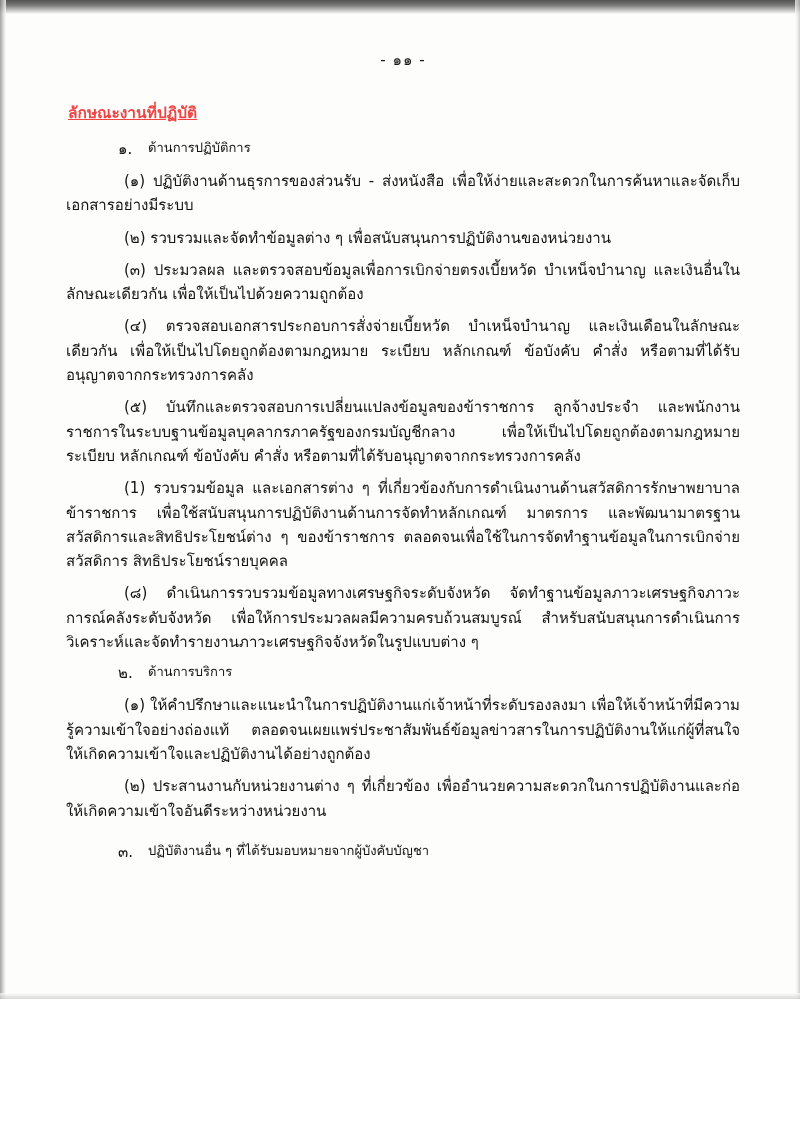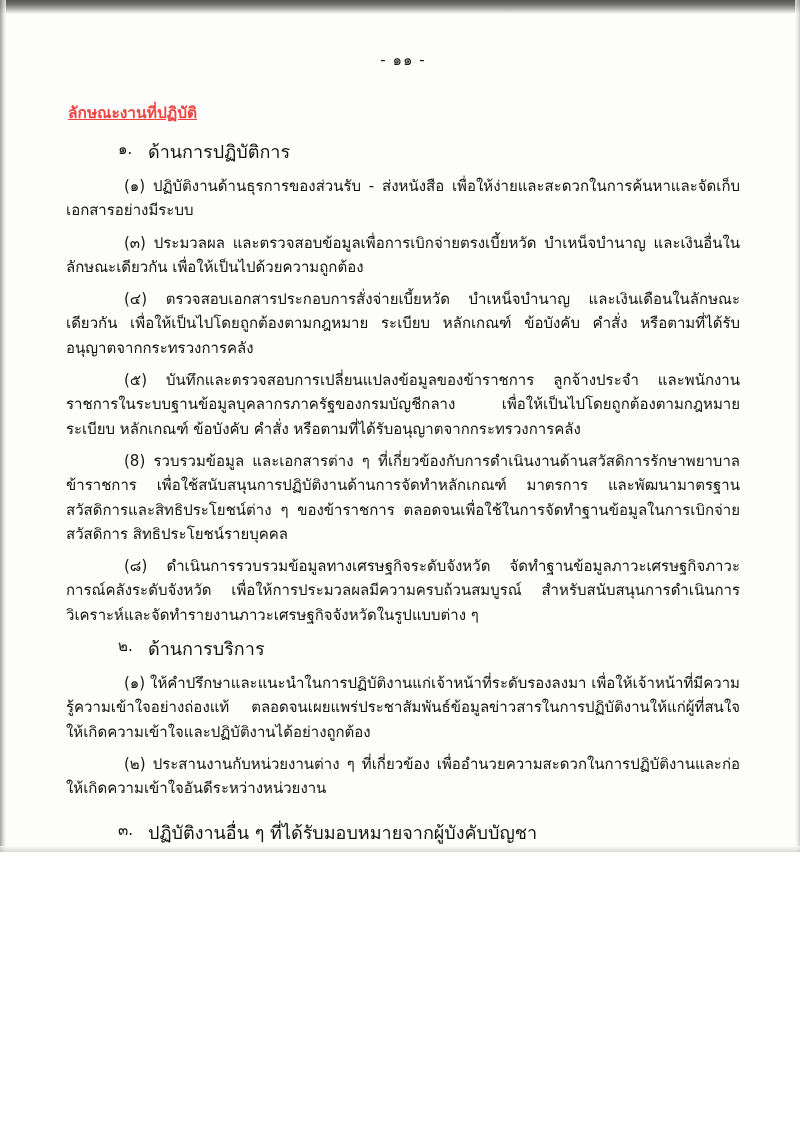--- a/index.html
+++ b/index.html
@@ -3,21 +3,21 @@
 <meta charset="utf-8">
 <style>
   html, body {
     margin: 0;
     padding: 0;
     background: #ffffff;
   }
   .page {
     position: relative;
     width: 800px;
-    height: 852px;
+    height: 999px;
     margin: 0 auto;
     background: #fdfdfc;
     box-sizing: border-box;
     overflow: hidden;
     font-family: "DejaVu Sans", "Liberation Sans", sans-serif;
     color: #121212;
   }
   
   .scan-edge-top {
     position: absolute;
@@ -78,21 +78,21 @@
     align-items: flex-start;
     margin: 0 0 6px 0;
     padding-left: 52px;
   }
   .level1 .num {
     width: 30px;
     flex: 0 0 30px;
     font-size: 15px;
   }
   .level1 .txt {
-    font-size: 18px;
+    font-size: 13px;
   }
 
   
   .level2 {
     font-size: 15px;
     line-height: 1.62;
     margin: 8px 0 1px 0;
     text-indent: 58px;
     text-align: justify;
     text-justify: inter-word;
@@ -118,24 +118,25 @@
 
     <div class="page-number">- ๑๑ -</div>
 
     <div class="section-heading">ลักษณะงานที่ปฏิบัติ</div>
 
     <div class="level1">
       <span class="num">๑.</span>
       <span class="txt">ด้านการปฏิบัติการ</span>
     </div>
     <p class="level2">(๑) ปฏิบัติงานด้านธุรการของส่วนรับ - ส่งหนังสือ เพื่อให้ง่ายและสะดวกในการค้นหาและจัดเก็บเอกสารอย่างมีระบบ</p>
+    <p class="level2">(๒) รวบรวมและจัดทำข้อมูลต่าง ๆ เพื่อสนับสนุนการปฏิบัติงานของหน่วยงาน</p>
     <p class="level2">(๓) ประมวลผล และตรวจสอบข้อมูลเพื่อการเบิกจ่ายตรงเบี้ยหวัด บำเหน็จบำนาญ และเงินอื่นในลักษณะเดียวกัน เพื่อให้เป็นไปด้วยความถูกต้อง</p>
     <p class="level2">(๔) ตรวจสอบเอกสารประกอบการสั่งจ่ายเบี้ยหวัด บำเหน็จบำนาญ และเงินเดือนในลักษณะเดียวกัน เพื่อให้เป็นไปโดยถูกต้องตามกฎหมาย ระเบียบ หลักเกณฑ์ ข้อบังคับ คำสั่ง หรือตามที่ได้รับอนุญาตจากกระทรวงการคลัง</p>
     <p class="level2">(๕) บันทึกและตรวจสอบการเปลี่ยนแปลงข้อมูลของข้าราชการ ลูกจ้างประจำ และพนักงานราชการในระบบฐานข้อมูลบุคลากรภาครัฐของกรมบัญชีกลาง เพื่อให้เป็นไปโดยถูกต้องตามกฎหมาย ระเบียบ หลักเกณฑ์ ข้อบังคับ คำสั่ง หรือตามที่ได้รับอนุญาตจากกระทรวงการคลัง</p>
-    <p class="level2">(8) รวบรวมข้อมูล และเอกสารต่าง ๆ ที่เกี่ยวข้องกับการดำเนินงานด้านสวัสดิการรักษาพยาบาลข้าราชการ เพื่อใช้สนับสนุนการปฏิบัติงานด้านการจัดทำหลักเกณฑ์ มาตรการ และพัฒนามาตรฐานสวัสดิการและสิทธิประโยชน์ต่าง ๆ ของข้าราชการ ตลอดจนเพื่อใช้ในการจัดทำฐานข้อมูลในการเบิกจ่ายสวัสดิการ สิทธิประโยชน์รายบุคคล</p>
+    <p class="level2">(1) รวบรวมข้อมูล และเอกสารต่าง ๆ ที่เกี่ยวข้องกับการดำเนินงานด้านสวัสดิการรักษาพยาบาลข้าราชการ เพื่อใช้สนับสนุนการปฏิบัติงานด้านการจัดทำหลักเกณฑ์ มาตรการ และพัฒนามาตรฐานสวัสดิการและสิทธิประโยชน์ต่าง ๆ ของข้าราชการ ตลอดจนเพื่อใช้ในการจัดทำฐานข้อมูลในการเบิกจ่ายสวัสดิการ สิทธิประโยชน์รายบุคคล</p>
     <p class="level2">(๘) ดำเนินการรวบรวมข้อมูลทางเศรษฐกิจระดับจังหวัด จัดทำฐานข้อมูลภาวะเศรษฐกิจภาวะการณ์คลังระดับจังหวัด เพื่อให้การประมวลผลมีความครบถ้วนสมบูรณ์ สำหรับสนับสนุนการดำเนินการวิเคราะห์และจัดทำรายงานภาวะเศรษฐกิจจังหวัดในรูปแบบต่าง ๆ</p>
 
     <div class="block-gap"></div>
 
     <div class="level1">
       <span class="num">๒.</span>
       <span class="txt">ด้านการบริการ</span>
     </div>
     <p class="level2">(๑) ให้คำปรึกษาและแนะนำในการปฏิบัติงานแก่เจ้าหน้าที่ระดับรองลงมา เพื่อให้เจ้าหน้าที่มีความรู้ความเข้าใจอย่างถ่องแท้ ตลอดจนเผยแพร่ประชาสัมพันธ์ข้อมูลข่าวสารในการปฏิบัติงานให้แก่ผู้ที่สนใจให้เกิดความเข้าใจและปฏิบัติงานได้อย่างถูกต้อง</p>
     <p class="level2">(๒) ประสานงานกับหน่วยงานต่าง ๆ ที่เกี่ยวข้อง เพื่ออำนวยความสะดวกในการปฏิบัติงานและก่อให้เกิดความเข้าใจอันดีระหว่างหน่วยงาน</p>

